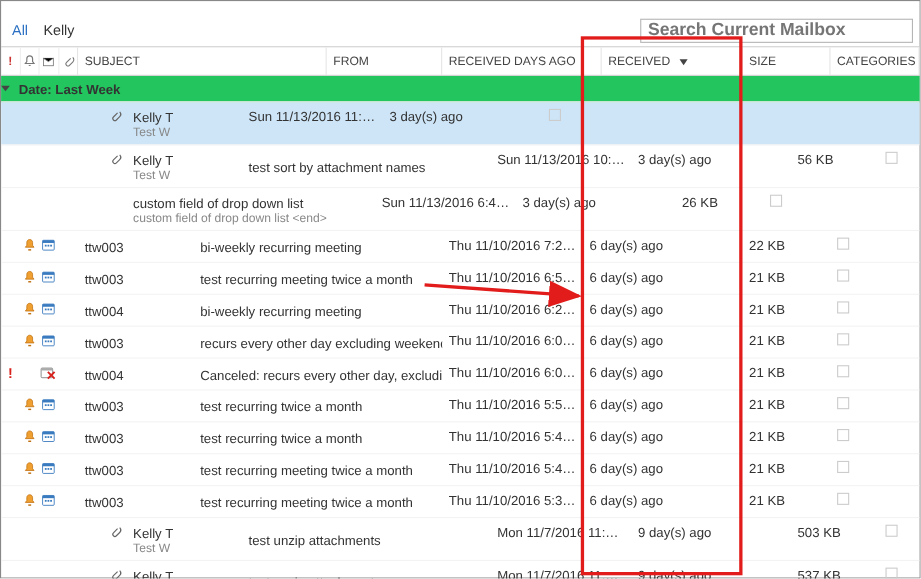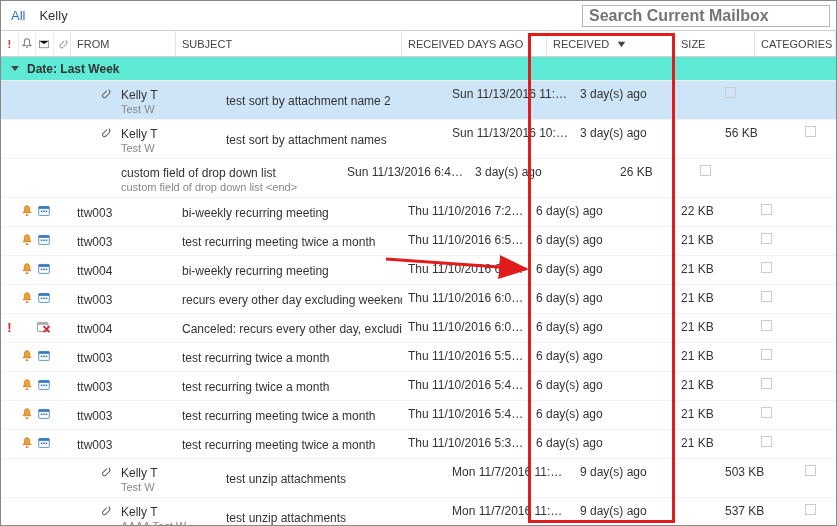--- a/index.html
+++ b/index.html
@@ -1,20 +1,20 @@
 <!DOCTYPE html>
 <html><head>
 <meta charset="utf-8">
 <style>
   * { box-sizing: border-box; margin: 0; padding: 0; }
   html, body { width: 837px; height: 526px; font-family: "Segoe UI", Tahoma, Arial, sans-serif; font-size: 12px; color: #333; background: #fff; overflow: hidden; }
   .app { position: relative; width: 837px; height: 526px; border: 1px solid #888; background: #fff; }
 
   
-  .topbar { height: 30px; border-bottom: 1px solid #d0d0d0; display: flex; align-items: center; justify-content: space-between; padding: 0 6px 0 10px; }
+  .topbar { height: 30px; border-bottom: 1px solid #d0d0d0; display: flex; align-items: center; justify-content: space-between; padding: 0 6px 0 10px; margin-top: 12px; }
   .tabs { display: flex; gap: 14px; font-size: 13px; }
   .tab { cursor: pointer; }
   .tab.active { color: #2a6fc2; }
   .search { width: 248px; height: 22px; border: 1px solid #b5b5b5; background: #fff; }
   .search input { width: 100%; height: 100%; border: none; outline: none; padding: 0 6px; font-size: 16px; color: #666; background: transparent; font-weight: bold; }
 
   
   .colheader { height: 26px; border-bottom: 1px solid #d0d0d0; display: flex; align-items: stretch; font-size: 11px; color: #444; position: relative; }
   .colheader .cell { border-right: 1px solid #e5e5e5; display: flex; align-items: center; padding: 0 6px; white-space: nowrap; overflow: hidden; }
   .sort-arrow { margin-left: 8px; font-size: 9px; transform: scaleX(1.4); }
@@ -26,21 +26,21 @@
   .c-days { width: 145px; }
   .c-size { width: 80px; }
   .c-cat { flex: 1; }
 
   
   .redbox { position: absolute; border: 3px solid #e21b1b; pointer-events: none; z-index: 20; }
   
   .arrow { position: absolute; z-index: 21; pointer-events: none; }
 
   
-  .group { height: 24px; background: #5eead4; border-bottom: 1px solid #eee; display: flex; align-items: center; padding-left: 10px; font-weight: bold; font-size: 12px; }
+  .group { height: 24px; background: #22c55e; border-bottom: 1px solid #eee; display: flex; align-items: center; font-weight: bold; font-size: 12px; }
   .group .tri { width: 0; height: 0; border-top: 5px solid #444; border-left: 4px solid transparent; border-right: 4px solid transparent; margin-right: 8px; }
 
   
   .rows { overflow: hidden; }
   .row { display: flex; align-items: stretch; border-bottom: 1px solid #f3f3f3; min-height: 29px; }
   .row.tall { min-height: 39px; padding-left: 44px; }
   .row.selected { background: #cde5f7; }
   .row .cell { padding: 6px 6px 4px 6px; white-space: nowrap; overflow: hidden; text-overflow: ellipsis; font-size: 12px; color: #333; }
   .r-icons { width: 70px; display: flex; align-items: flex-start; gap: 0; padding-top: 6px; }
   .r-icons .slot { width: 17px; display: flex; justify-content: center; }
@@ -92,22 +92,22 @@
             <rect x="2" y="4" width="12" height="9" fill="none" stroke="#777"></rect>
             <path stroke="#777" d="M2 4l6 4 6-4"></path>
           </svg>
       </span>
       <span style="border-right:none;">
         <svg class="ic-clip" viewBox="0 0 16 16">
             <path fill="none" stroke="#777" stroke-width="1.3" d="M11 4l-5 5c-1 1-1 2.5 0 3.5s2.5 1 3.5 0l4-4c1.5-1.5 1.5-4 0-5.5"></path>
           </svg>
       </span>
     </div>
+    <div class="cell c-subject">SUBJECT</div>
     <div class="cell c-from">FROM</div>
-    <div class="cell c-subject">SUBJECT</div>
     <div class="cell c-days">RECEIVED DAYS AGO</div>
     <div class="cell c-recv">
       <span>RECEIVED</span>
       <span class="sort-arrow">▼</span>
     </div>
     <div class="cell c-size">SIZE</div>
     <div class="cell c-cat">CATEGORIES</div>
   </div>
 
   <div class="group">
@@ -123,24 +123,20 @@
       <span class="slot s-type"></span>
       <span class="slot s-att">
             <svg class="ic-clip" viewBox="0 0 16 16">
               <path fill="none" stroke="#666" stroke-width="1.4" d="M10.5 3.5l-5 5c-1 1-1 2.6 0 3.6s2.6 1 3.6 0l4-4c1.6-1.6 1.6-4.2 0-5.8"></path>
             </svg>
           </span>
     </div>
     <div class="cell r-from">
       <span class="from-main">Kelly T</span>
       <span class="sub from-sub">Test W</span>
-    </div>
-    <div class="cell r-subject">
-      <span class="subj-main">test sort by attachment name 2</span>
-
     </div>
     <div class="cell r-recv">Sun 11/13/2016 11:00 ...</div>
     <div class="cell r-days">3 day(s) ago</div>
     <div class="cell r-cat">
           <span class="catbox"></span>
         </div>
   </div>
       <div class="row tall">
     <div class="r-icons">
       <span class="slot s-imp"></span>

